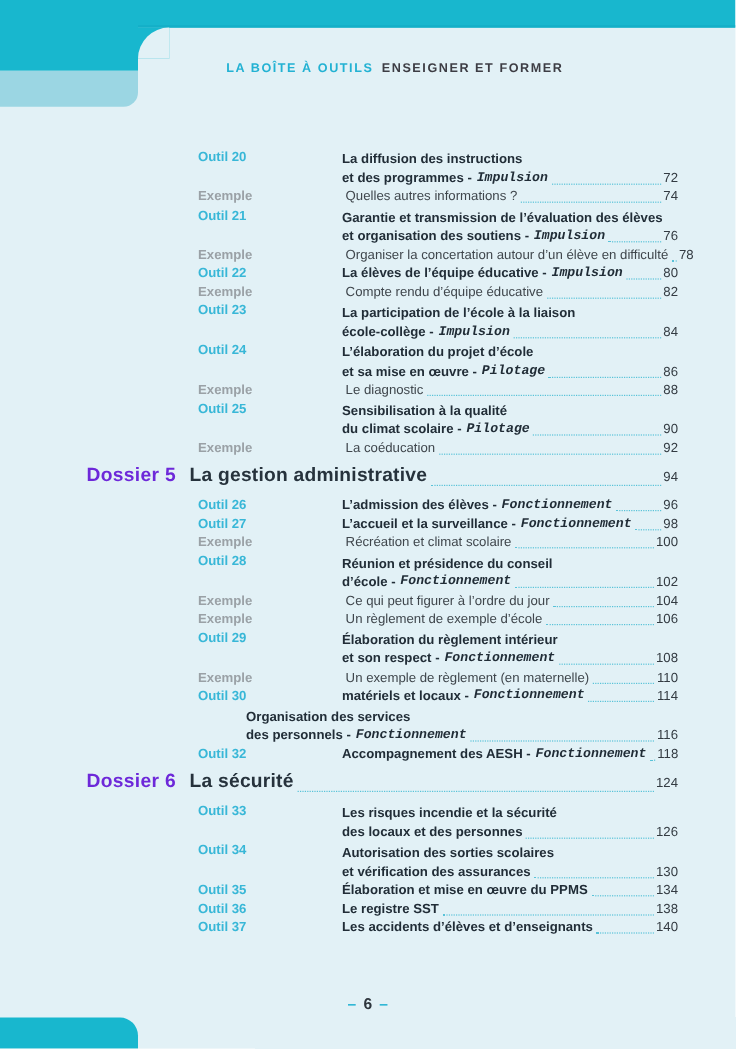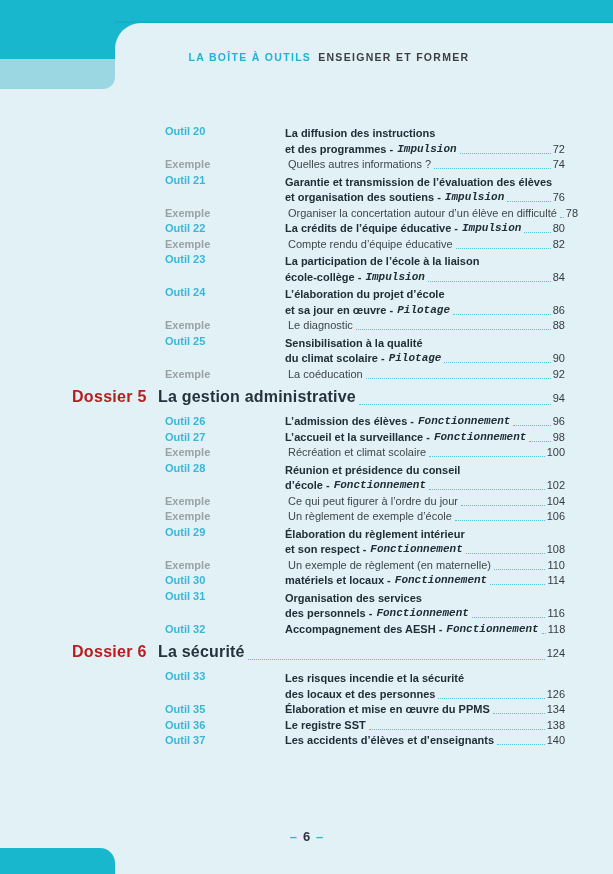--- a/index.html
+++ b/index.html
@@ -20,21 +20,21 @@
   .running-head { position:absolute; top:51px; left:0; width:100%; text-align:center;
                   font-size:10.5px; font-weight:bold; letter-spacing:1.3px; }
   .running-head .brand { color:#23b2d3; margin-right:7px;padding-left:45px; }
   .running-head .series { color:#3d3d44; }
 
   
   .toc { position:absolute; top:124px; left:72px; width:493px; color:#212d37; }
   .section + .section { margin-top:5px; }
 
   .dossier-row { display:flex; align-items:baseline; line-height:20px; margin-bottom:6px; }
-  .dossier-label { flex:none; width:86px; color:#b91c1c; font-size:16px; font-weight:bold; letter-spacing:0.3px; }
+  .dossier-label { flex:none; width:86px; color:#6d28d9; font-size:16px; font-weight:bold; letter-spacing:0.3px; }
   .dossier-body { flex:1; display:flex; align-items:baseline; min-width:0; }
   .dossier-title { font-size:16px; font-weight:bold; color:#26323c; letter-spacing:0.2px; white-space:nowrap; }
 
   .entry { display:flex; padding-left:93px; }
   .entry-label { flex:none; width:80px; font-size:11px; line-height:15.5px; font-weight:bold; }
   .outil-label { color:#38b7d7; }
   .exemple-label { color:#9aa1a6; }
   .entry-body { flex:1; min-width:0;margin-left:40px; }
   .exemple .entry-body { padding-left:3px; }
 
@@ -112,21 +112,21 @@
               <span class="ttext">Organiser la concertation autour d’un élève en difficulté</span>
               <span class="leader"></span>
               <span class="pagenum">78</span>
             </div>
           </div>
         </div>
         <div class="entry outil">
           <span class="entry-label outil-label">Outil 22</span>
           <div class="entry-body">
             <div class="line">
-              <span class="ttext">La crédits de l’équipe éducative -</span>
+              <span class="ttext">La élèves de l’équipe éducative -</span>
               <span class="cat">Impulsion</span>
               <span class="leader"></span>
               <span class="pagenum">80</span>
             </div>
           </div>
         </div>
         <div class="entry exemple">
           <span class="entry-label exemple-label">Exemple</span>
           <div class="entry-body">
             <div class="line">
@@ -146,21 +146,21 @@
               <span class="leader"></span>
               <span class="pagenum">84</span>
             </div>
           </div>
         </div>
         <div class="entry outil">
           <span class="entry-label outil-label">Outil 24</span>
           <div class="entry-body">
             <div class="pre-line"><span class="ttext">L’élaboration du projet d’école</span></div>
             <div class="line">
-              <span class="ttext">et sa jour en œuvre -</span>
+              <span class="ttext">et sa mise en œuvre -</span>
               <span class="cat">Pilotage</span>
               <span class="leader"></span>
               <span class="pagenum">86</span>
             </div>
           </div>
         </div>
         <div class="entry exemple">
           <span class="entry-label exemple-label">Exemple</span>
           <div class="entry-body">
             <div class="line">
@@ -293,21 +293,20 @@
           <div class="entry-body">
             <div class="line">
               <span class="ttext">matériels et locaux -</span>
               <span class="cat">Fonctionnement</span>
               <span class="leader"></span>
               <span class="pagenum">114</span>
             </div>
           </div>
         </div>
         <div class="entry outil">
-          <span class="entry-label outil-label">Outil 31</span>
           <div class="entry-body">
             <div class="pre-line"><span class="ttext">Organisation des services</span></div>
             <div class="line">
               <span class="ttext">des personnels -</span>
               <span class="cat">Fonctionnement</span>
               <span class="leader"></span>
               <span class="pagenum">116</span>
             </div>
           </div>
         </div>
@@ -337,20 +336,31 @@
           <div class="entry-body">
             <div class="pre-line"><span class="ttext">Les risques incendie et la sécurité</span></div>
             <div class="line">
               <span class="ttext">des locaux et des personnes</span>
               <span class="leader"></span>
               <span class="pagenum">126</span>
             </div>
           </div>
         </div>
         <div class="entry outil">
+          <span class="entry-label outil-label">Outil 34</span>
+          <div class="entry-body">
+            <div class="pre-line"><span class="ttext">Autorisation des sorties scolaires</span></div>
+            <div class="line">
+              <span class="ttext">et vérification des assurances</span>
+              <span class="leader"></span>
+              <span class="pagenum">130</span>
+            </div>
+          </div>
+        </div>
+        <div class="entry outil">
           <span class="entry-label outil-label">Outil 35</span>
           <div class="entry-body">
             <div class="line">
               <span class="ttext">Élaboration et mise en œuvre du PPMS</span>
               <span class="leader"></span>
               <span class="pagenum">134</span>
             </div>
           </div>
         </div>
         <div class="entry outil">

